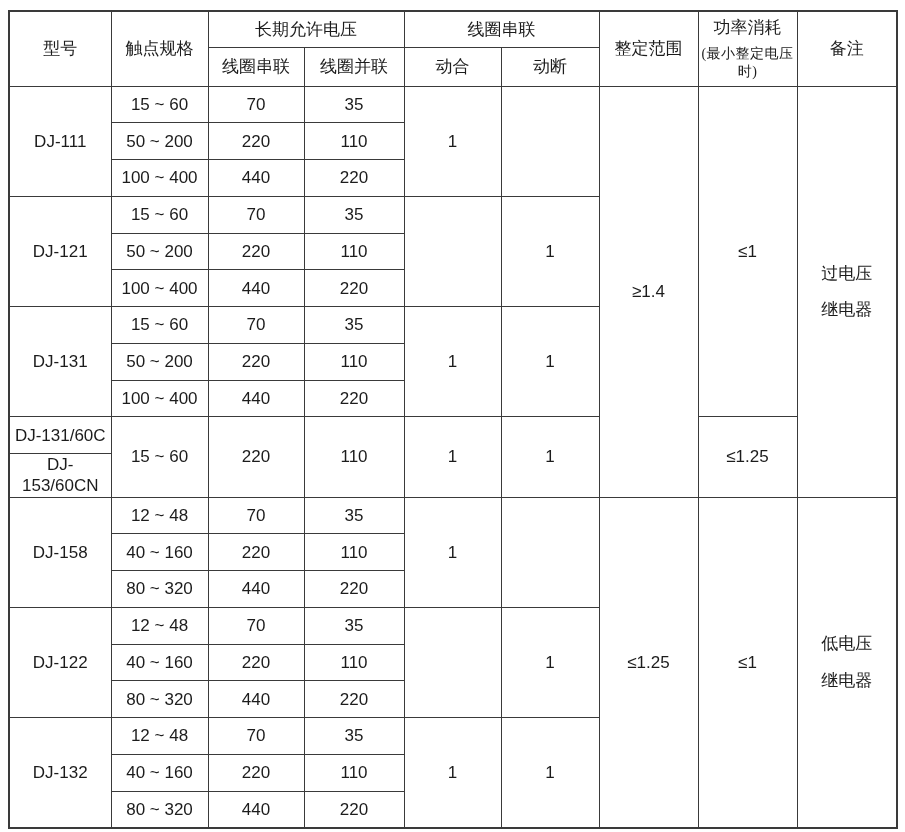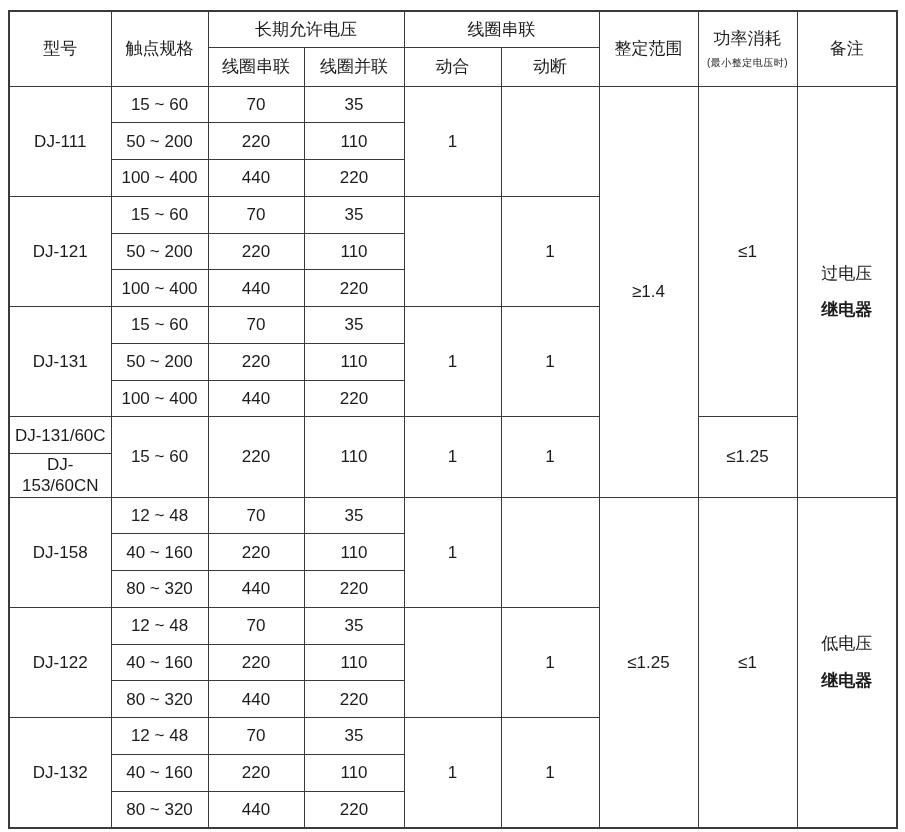--- a/index.html
+++ b/index.html
@@ -32,25 +32,26 @@
     padding: 0;
     overflow: hidden;
     line-height: 1.25;
   }
   tr.hrow1 { height: 36px; }
   tr.hrow2 { height: 39px; }
   tbody tr { height: 36.75px; }
   .model-cell { font-size: 16px; }
   .model-cell-small { font-size: 14.5px; }
   .power-note {
-    font-size: 10px;
+    font-size: 14px;
     margin-top: 7px;
     letter-spacing: 0.5px;
-  }
-  .remark-line + .remark-line { margin-top: 15px; font-weight: bold; }
+    font-family: Liberation Serif, serif;
+  }
+  .remark-line + .remark-line { margin-top: 15px; }
 </style>
 </head>
 <body>
 
 <div class="page">
   <table class="spec">
     <colgroup>
       <col style="width:102px">
         <col style="width:97px">
         <col style="width:96px">

